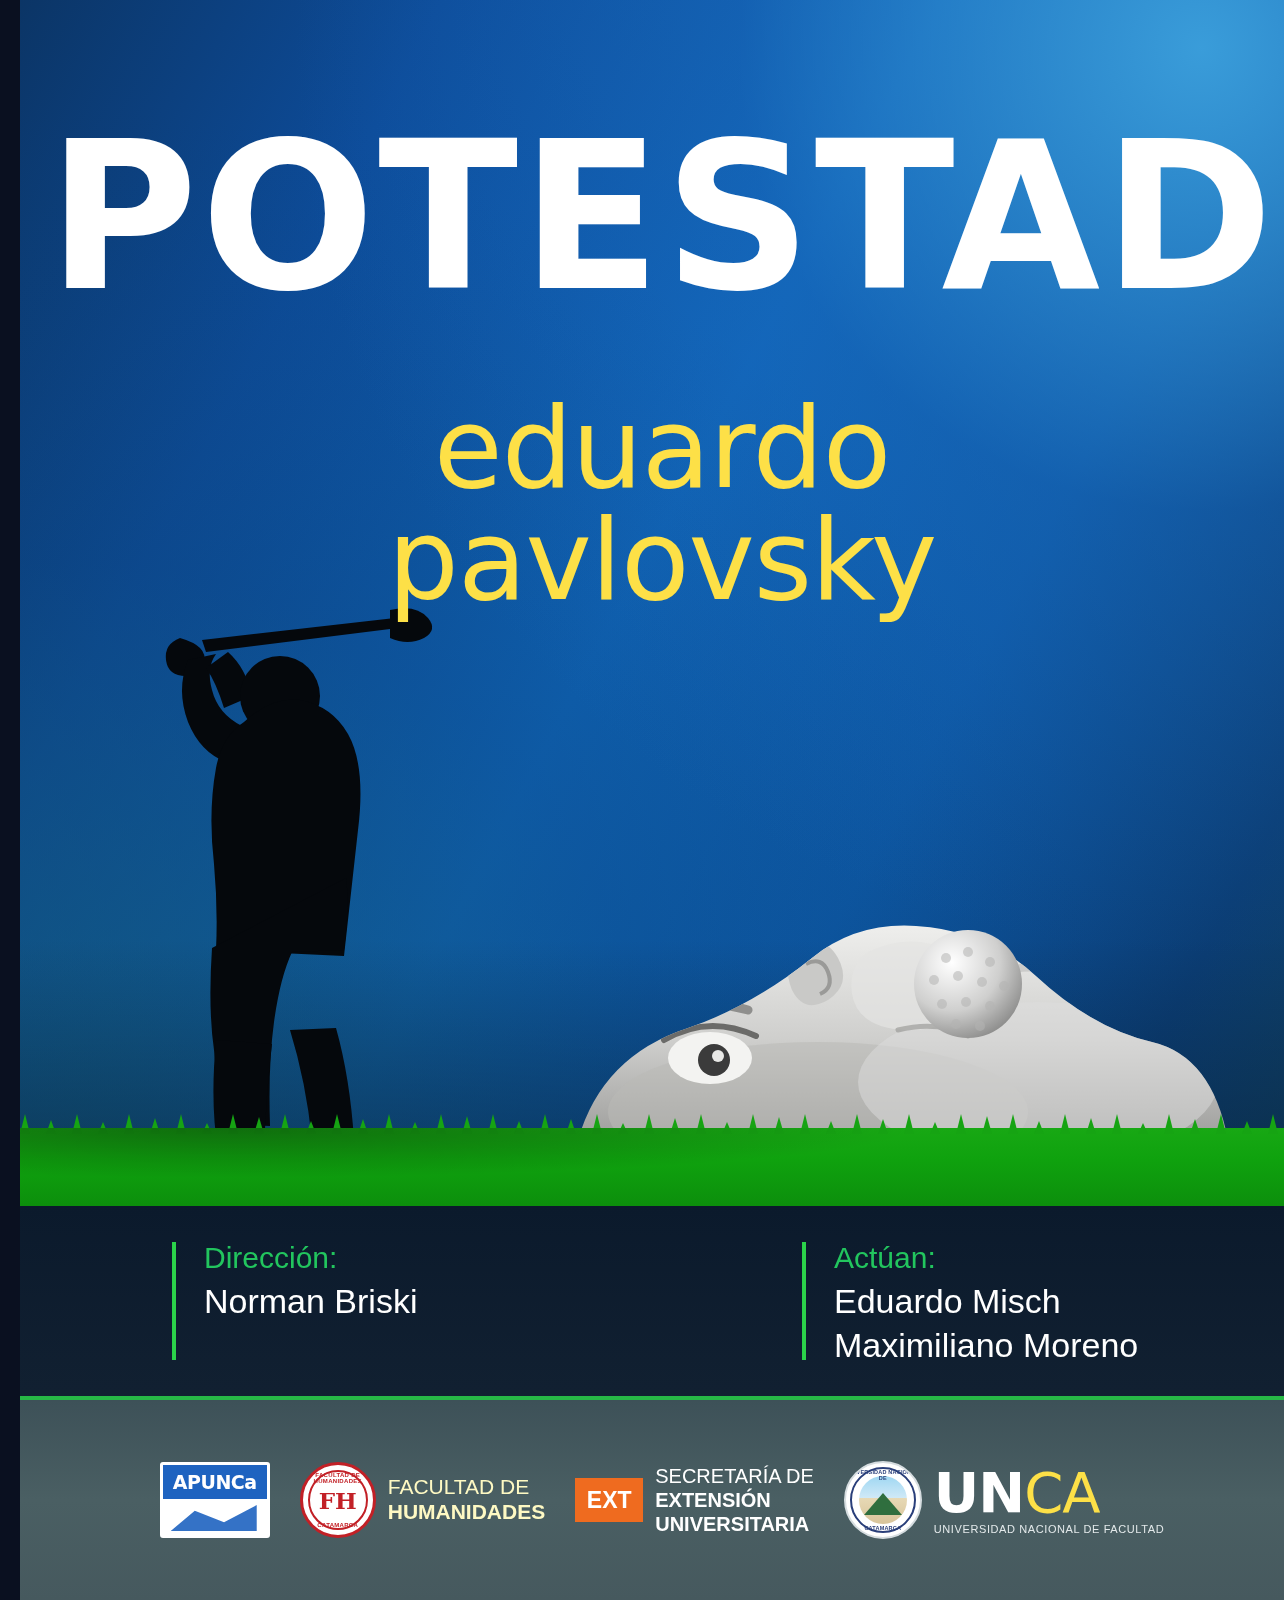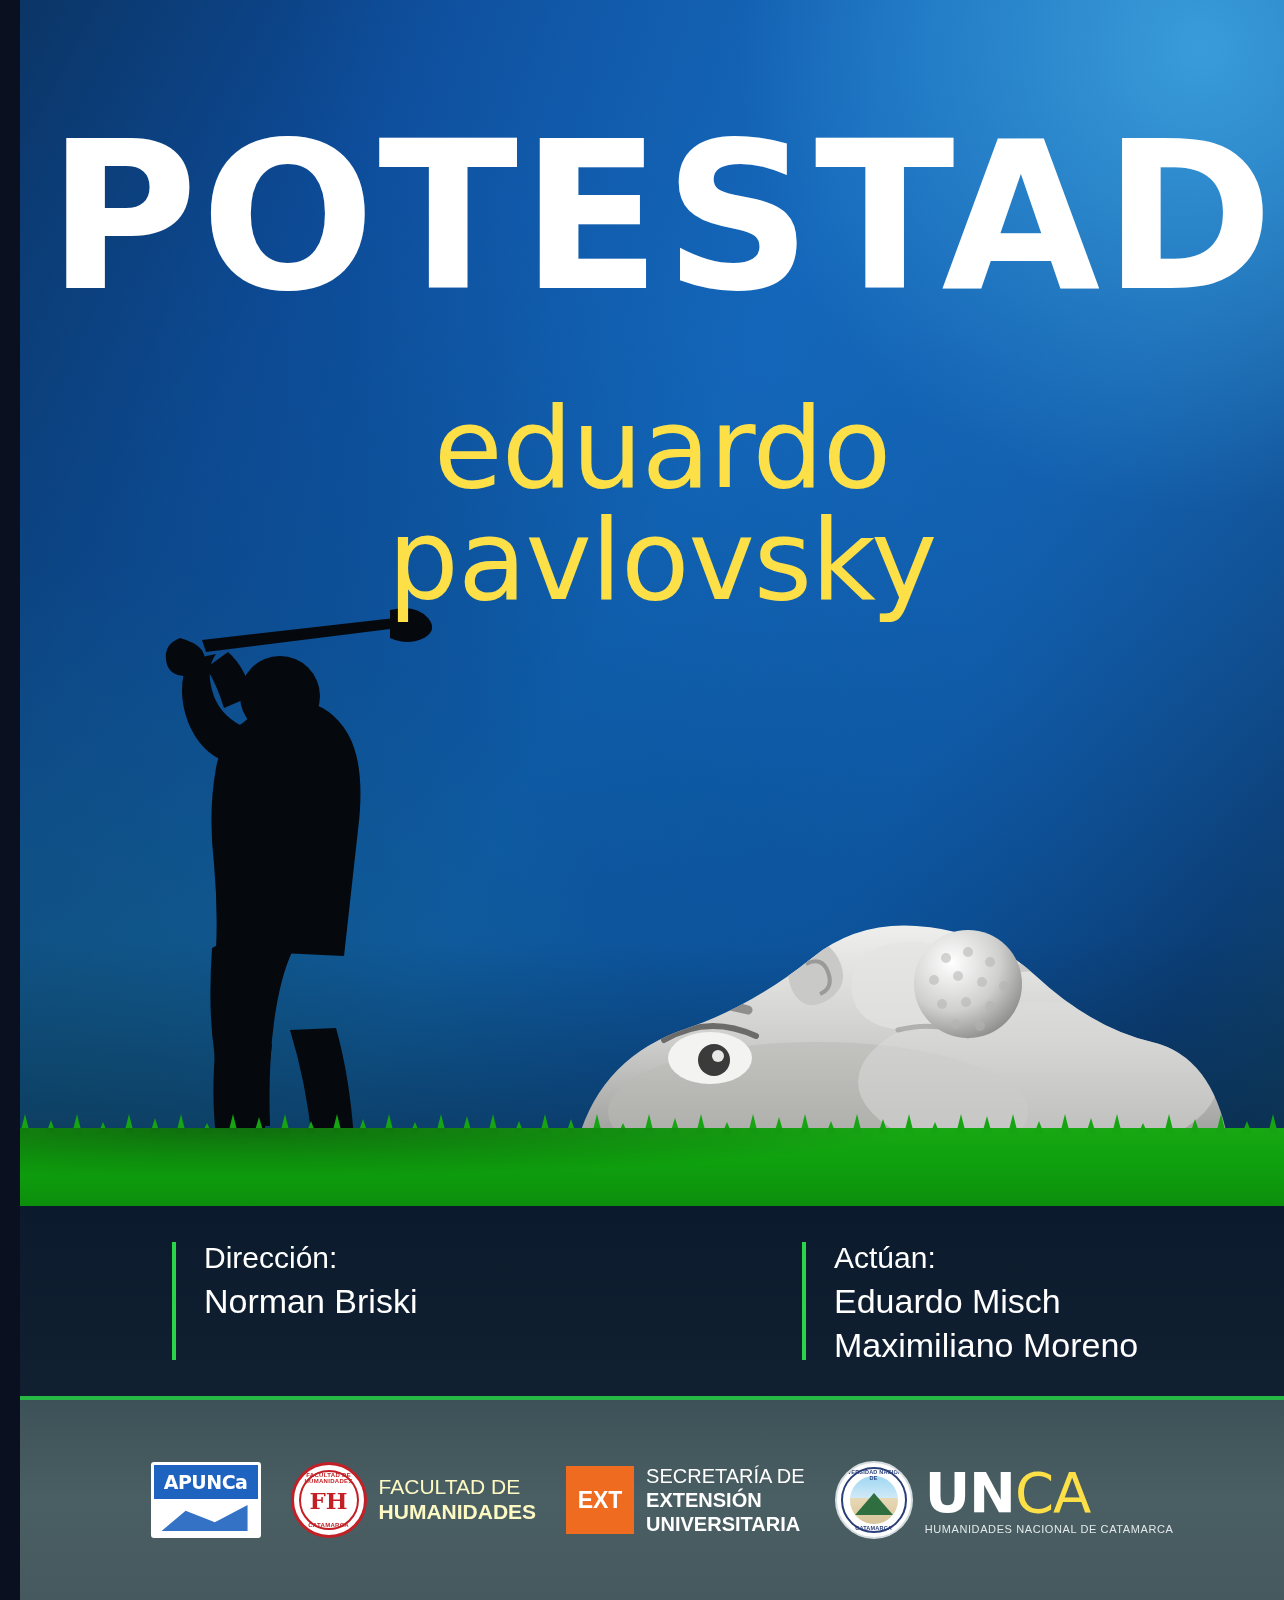--- a/index.html
+++ b/index.html
@@ -187,21 +187,21 @@
     height: 118px;
     background: #2bd34a;
   }
   .credit-body {
     margin-left: 32px;
   }
   .credit-head {
     font-size: 30px;
     line-height: 1.35;
     font-weight: normal;
-    color: #ffffff;
+    color: #22c55e;
   }
   .credit-name {
     font-size: 34px;
     line-height: 1.32;
     color: #ffffff;
   }
 
   
   .logos {
     position: absolute;
@@ -285,21 +285,21 @@
   .fh-label {
     color: #fef9c3;
     font-size: 21px;
     line-height: 1.18;
     font-weight: bold;
     font-family: "Liberation Sans", sans-serif;
   }
   .fh-label .thin { font-weight: normal; }
 
   .ext-box {
-    width: 68px; height: 68px;
+    width: 68px; height: 44px;
     background: #ef6b1f;
     display: flex;
     align-items: center;
     justify-content: center;
     color: #ffffff;
     font-weight: bold;
     font-size: 23px;
     font-family: "Liberation Sans", sans-serif;
     flex: none;
   }
@@ -591,19 +591,19 @@
         <div class="ring"></div>
         <div class="inner"></div>
         <div class="mtn"></div>
         <div class="txt-top">UNIVERSIDAD NACIONAL DE</div>
         <div class="txt-bot">CATAMARCA</div>
       </div>
       <div>
         <div class="unca-word">
           <span>UN</span><span class="lite">CA</span>
         </div>
-        <div class="unca-sub">HUMANIDADES NACIONAL DE CATAMARCA</div>
+        <div class="unca-sub">UNIVERSIDAD NACIONAL DE FACULTAD</div>
       </div>
     </div>
 
   </div>
 
 </div>
 
 </body></html>

